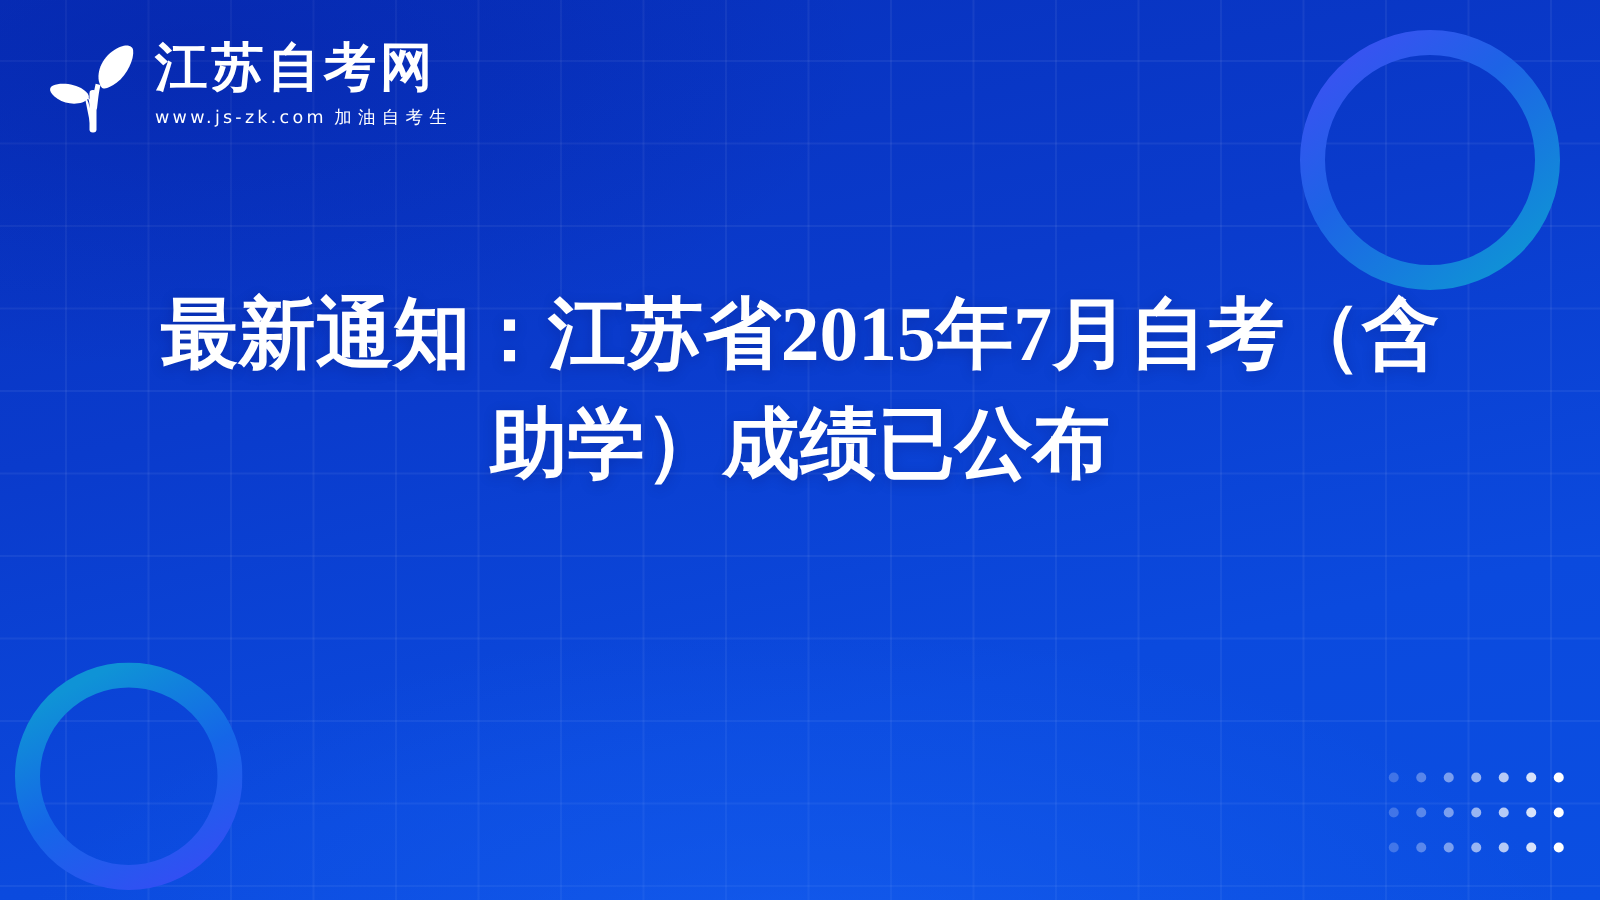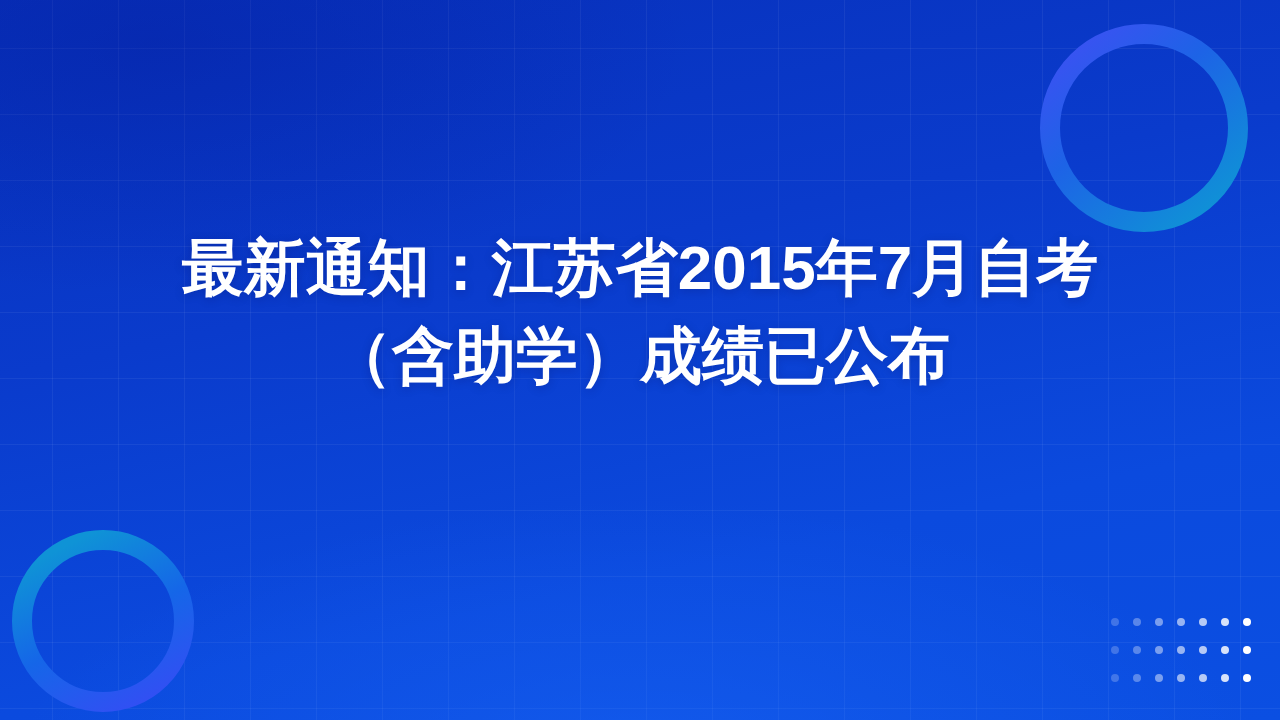--- a/index.html
+++ b/index.html
@@ -131,21 +131,21 @@
     left: 0;
     right: 0;
     top: 224px;
     padding: 0 120px;
     box-sizing: border-box;
     text-align: center;
     color: #ffffff;
     font-size: 62px;
     line-height: 1.42;
     font-weight: 700;
-    font-family: Liberation Sans, sans-serif;
+    font-family: Liberation Serif, serif;
     letter-spacing: 0px;
     word-break: break-all;
     text-shadow: 0 2px 10px rgba(0,14,80,0.22);
   }
 </style>
 </head>
 <body>
 
 <div id="banner">
 
@@ -195,16 +195,35 @@
       <span class="dot" style="background: rgb(255, 255, 255); opacity: 1;"></span>
       <span class="dot" style="background: rgb(255, 255, 255); opacity: 0.22;"></span>
       <span class="dot" style="background: rgb(255, 255, 255); opacity: 0.32;"></span>
       <span class="dot" style="background: rgb(255, 255, 255); opacity: 0.46;"></span>
       <span class="dot" style="background: rgb(255, 255, 255); opacity: 0.58;"></span>
       <span class="dot" style="background: rgb(255, 255, 255); opacity: 0.7;"></span>
       <span class="dot" style="background: rgb(255, 255, 255); opacity: 0.84;"></span>
       <span class="dot" style="background: rgb(255, 255, 255); opacity: 1;"></span>
     </div>
 
+  <div id="logo">
+    <div id="logo-mark">
+      <svg width="78" height="80" viewBox="0 0 78 80" aria-hidden="true">
+
+        <path d="M41.5 78 C41.5 62, 40 52, 33 45 C38.5 49.5, 43 54, 45.5 60 C46.5 52, 47 45, 48.5 40 L44.5 39 C42.5 47, 41.6 56, 41.2 63 C40.4 55, 38.4 49, 34.8 44.4 Z" fill="#ffffff"></path>
+        <rect x="39.6" y="44" width="5.6" height="34" rx="2.6" fill="#ffffff"></rect>
+
+        <path d="M49 41.5 C44 34, 47.5 20.5, 58 13 C68.5 5.5, 74 8.5, 74.5 12 C75.5 19, 70 31.5, 61.5 38 C55.5 42.5, 51 44, 49 41.5 Z" fill="#ffffff"></path>
+
+        <path d="M38.5 51 C34 56, 22 56.5, 14 51 C6.5 45.8, 7 41.8, 10.5 40.3 C16.5 37.8, 28 39, 34.5 43.5 C38.5 46.3, 40 49, 38.5 51 Z" fill="#ffffff"></path>
+      </svg>
+    </div>
+    <div class="logo-text-wrap">
+      <div id="logo-title">江苏自考网</div>
+      <div id="logo-sub">
+        <span>www.js-zk.com</span><span class="sub-cn">加油自考生</span>
+      </div>
+    </div>
+  </div>
 
   <div id="headline">最新通知：江苏省2015年7月自考（含助学）成绩已公布</div>
 
 </div>
 
 </body></html>

